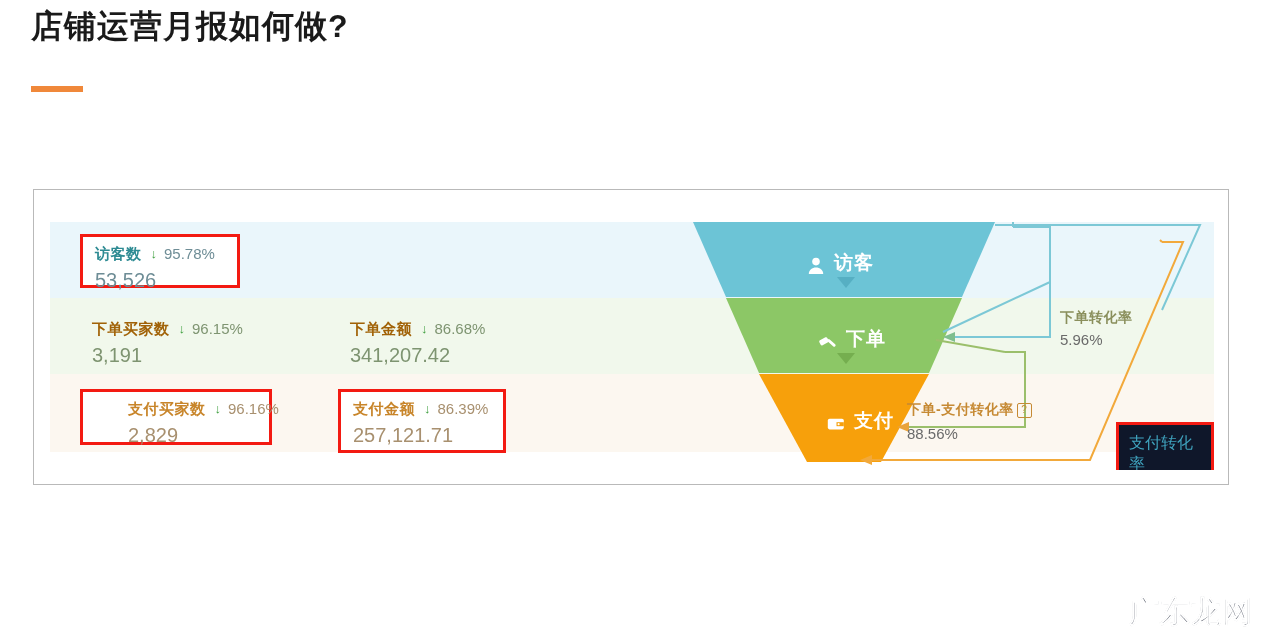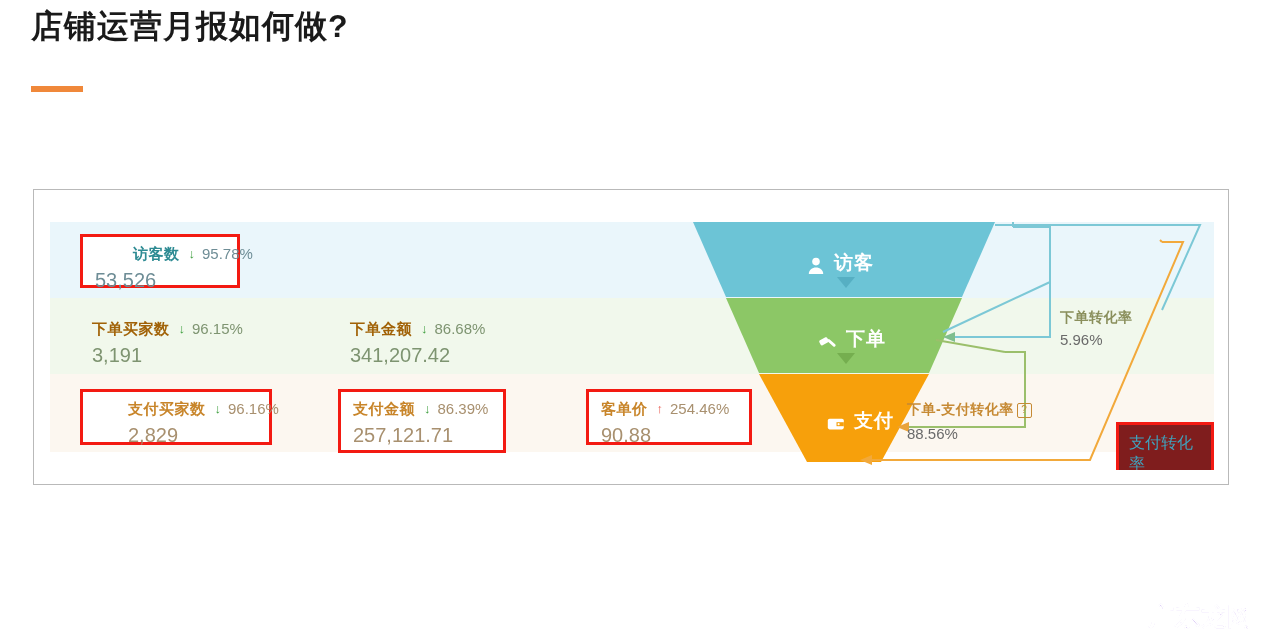--- a/index.html
+++ b/index.html
@@ -47,21 +47,21 @@
     display:flex;align-items:center;white-space:nowrap;line-height:1;
   }
   .m-label{font-size:15px;font-weight:bold;letter-spacing:.5px;}
   .m-arrow{font-size:13px;margin:0 7px 0 9px;line-height:1;}
   .m-arrow.down{color:#3C9E3C;}
   .m-arrow.up{color:#E8584E;}
   .m-pct{font-size:15px;text-align:right;}
   .m-val{font-size:20px;margin-top:9px;line-height:1;}
 
   
-  .c-visitor .m-label{color:#2E8B93;margin-left:38px;}
+  .c-visitor .m-label{color:#2E8B93;}
   .c-visitor .m-pct,.c-visitor .m-val{color:#6E8D96;}
   .c-order   .m-label{color:#a16207;}
   .c-order   .m-pct,.c-order .m-val{color:#7E9471;}
   .c-pay     .m-label{color:#C8852A;}
   .c-pay     .m-pct,.c-pay .m-val{color:#A8906F;}
 
   .hl{border:3px solid #F31A12;background:#FFFFFF;}
 
   
   .funnel{position:absolute;left:0;top:0;width:1164px;height:248px;}
@@ -79,28 +79,28 @@
   .a-order .a-label{color:#8A8F5C;}
   .a-op    .a-label{color:#C68A34;}
   .a-pay   .a-label{color:#3FA3BE;}
   .help-icon{
     display:inline-block;width:13px;height:13px;line-height:12px;
     border:1px solid #C68A34;border-radius:2px;
     font-size:10px;text-align:center;margin-left:3px;
     vertical-align:1px;color:#C68A34;font-weight:normal;
   }
   .anno-box{
-    position:absolute;border:3px solid #F31A12;background:#7f1d1d;
+    position:absolute;border:3px solid #F31A12;background:#0f172a;
     box-sizing:border-box;padding:8px 10px;
   }
 
   
   .watermark{
     position:absolute;right:14px;bottom:6px;
-    font-size:25px;font-weight:bold;color:#6d28d9;
+    font-size:30px;font-weight:bold;color:#0f172a;
     -webkit-text-stroke:1px #ffffff;letter-spacing:1px;
     opacity:.92;
   }
 </style>
 </head>
 <body>
 
 <div class="slide-title">店铺运营月报如何做?</div>
 <div class="title-rule"></div>
 
@@ -204,28 +204,20 @@
 
     <div class="metric c-pay hl" style="left:288px;top:167px;width:168px;height:64px;">
       <div class="m-top">
         <span class="m-label">支付金额</span>
         <span class="m-arrow down">↓</span>
         <span class="m-pct">86.39%</span>
       </div>
       <div class="m-val">257,121.71</div>
     </div>
 
-    <div class="metric c-pay hl" style="left:536px;top:167px;width:166px;height:56px;">
-      <div class="m-top">
-        <span class="m-label">客单价</span>
-        <span class="m-arrow up">↑</span>
-        <span class="m-pct">254.46%</span>
-      </div>
-      <div class="m-val">90.88</div>
-    </div>
 
     <div class="anno a-order" style="left:1010px;top:88px;">
       <div class="a-label">下单转化率</div>
       <div class="a-val">5.96%</div>
     </div>
 
     <div class="anno a-op" style="left:857px;top:180px;">
       <div class="a-label">
         <span>下单-支付转化率</span><span class="help-icon">?</span>
       </div>

